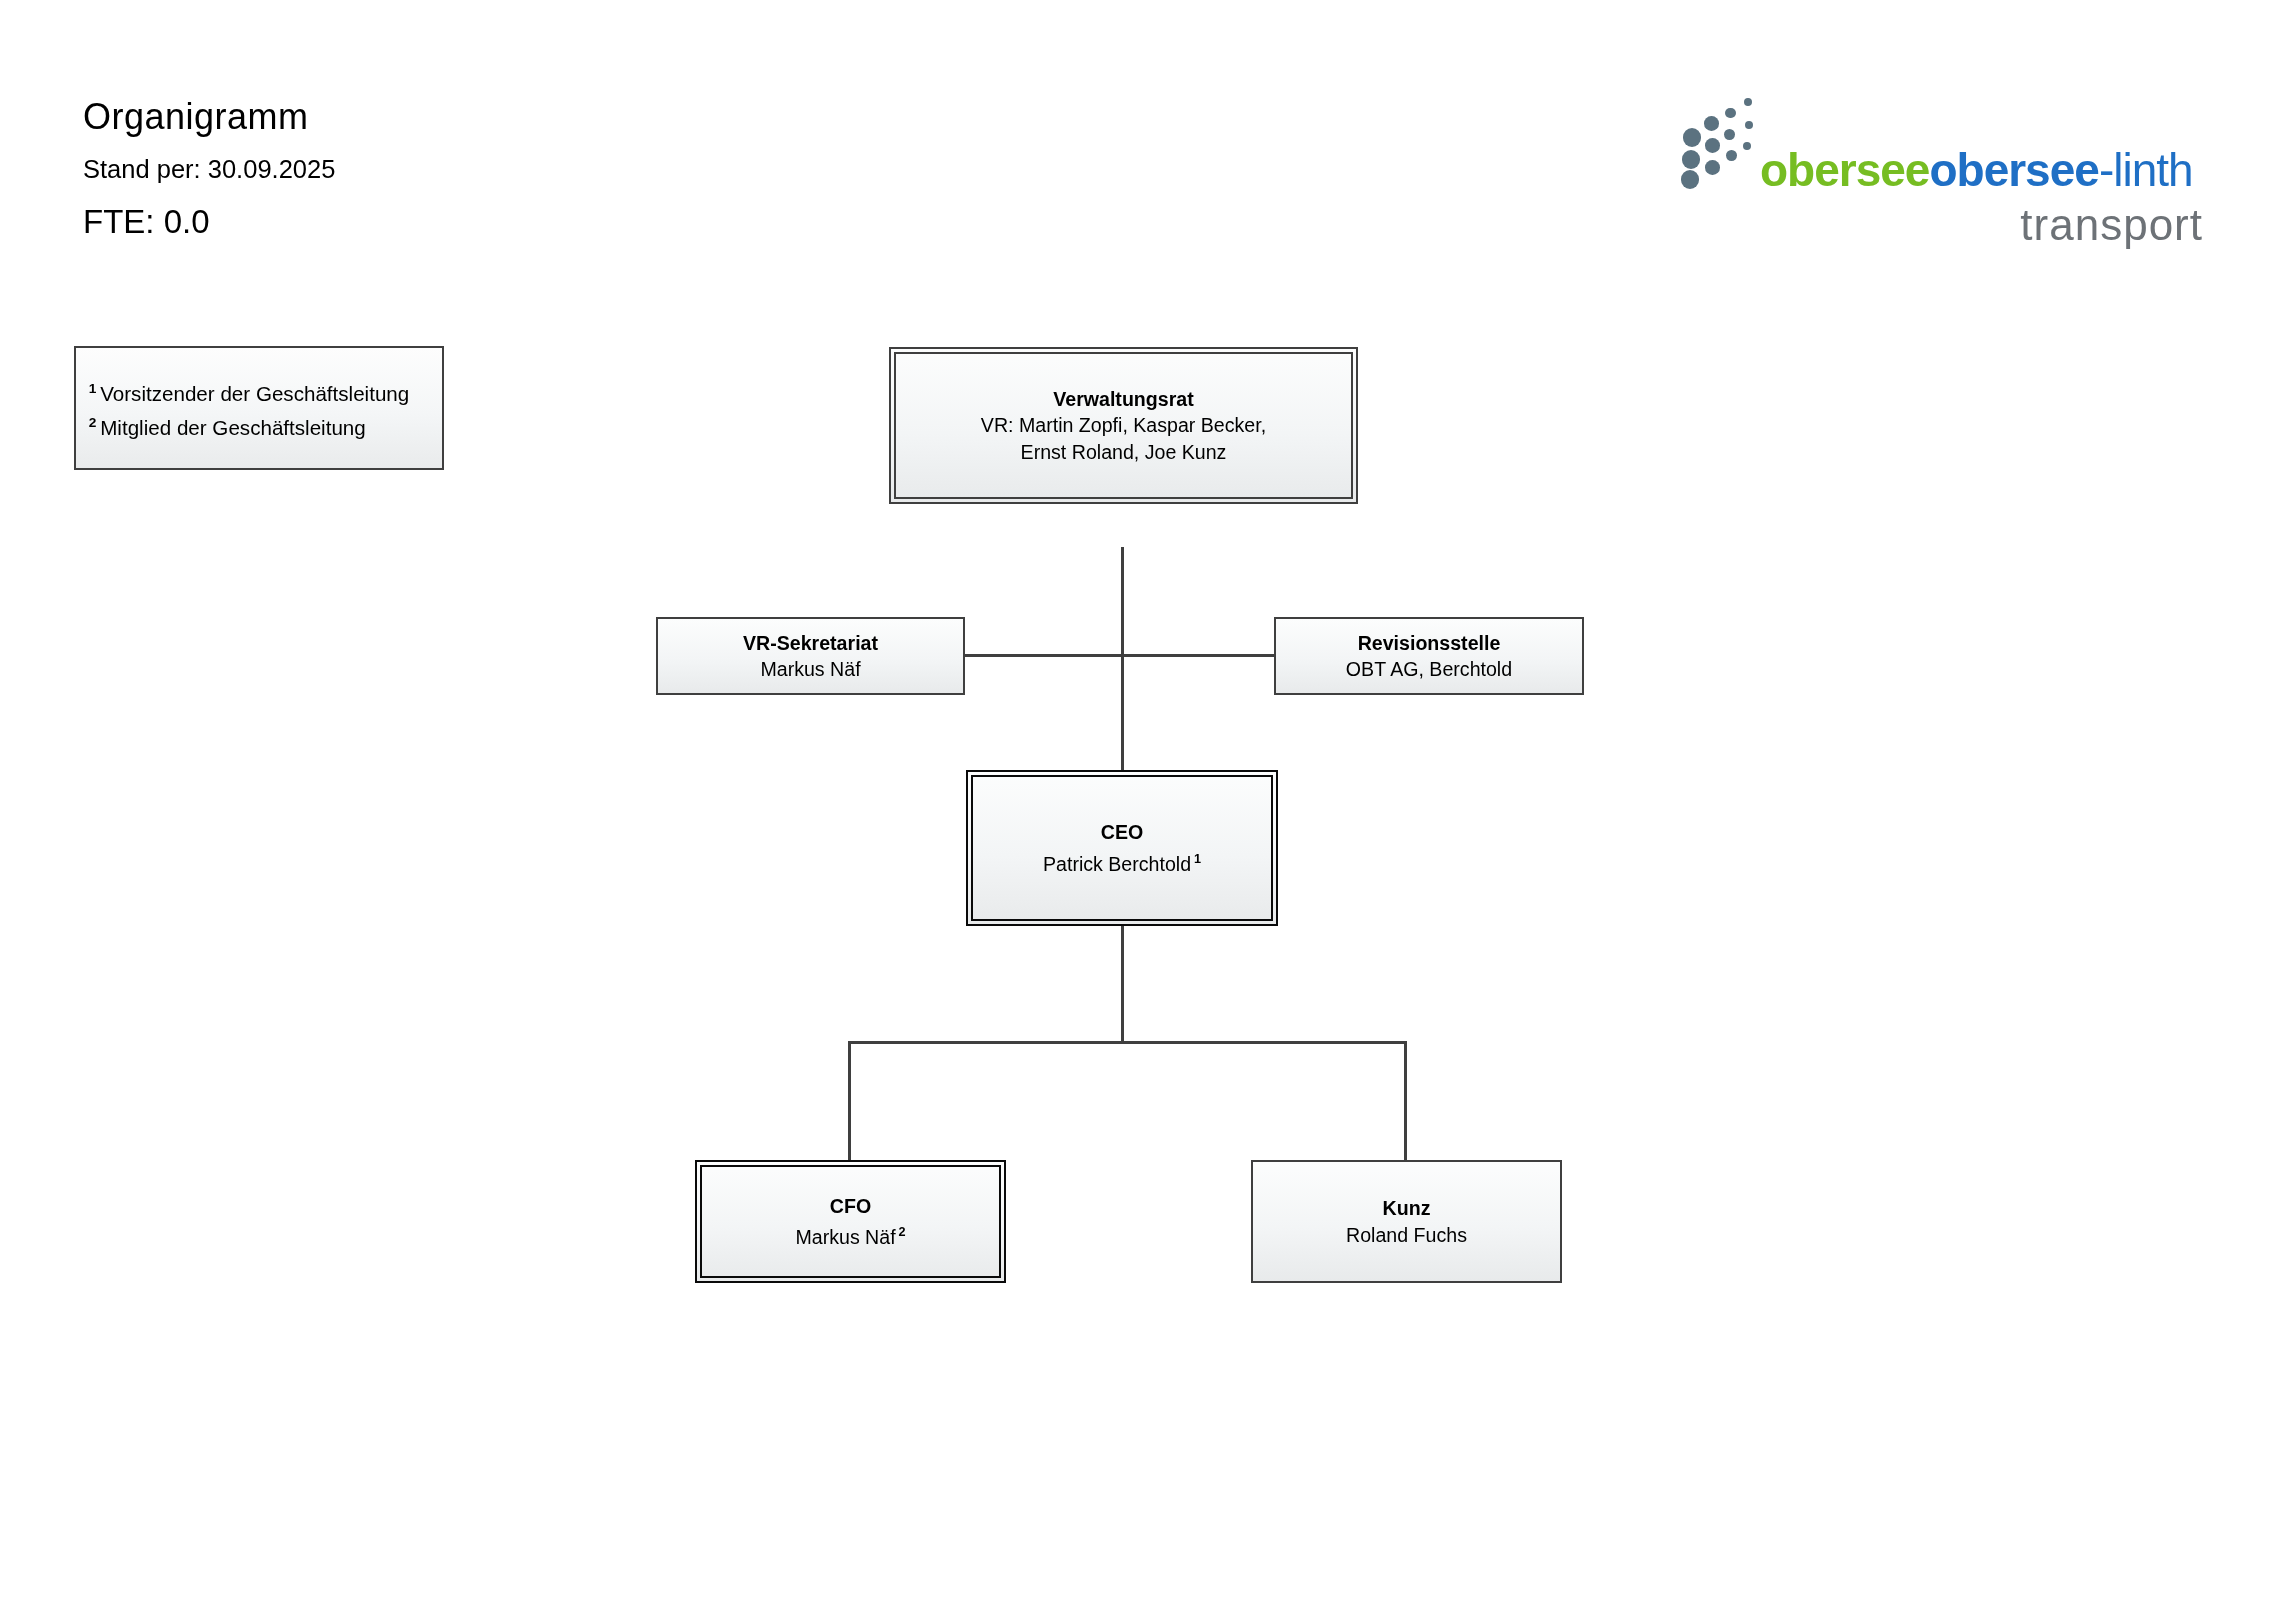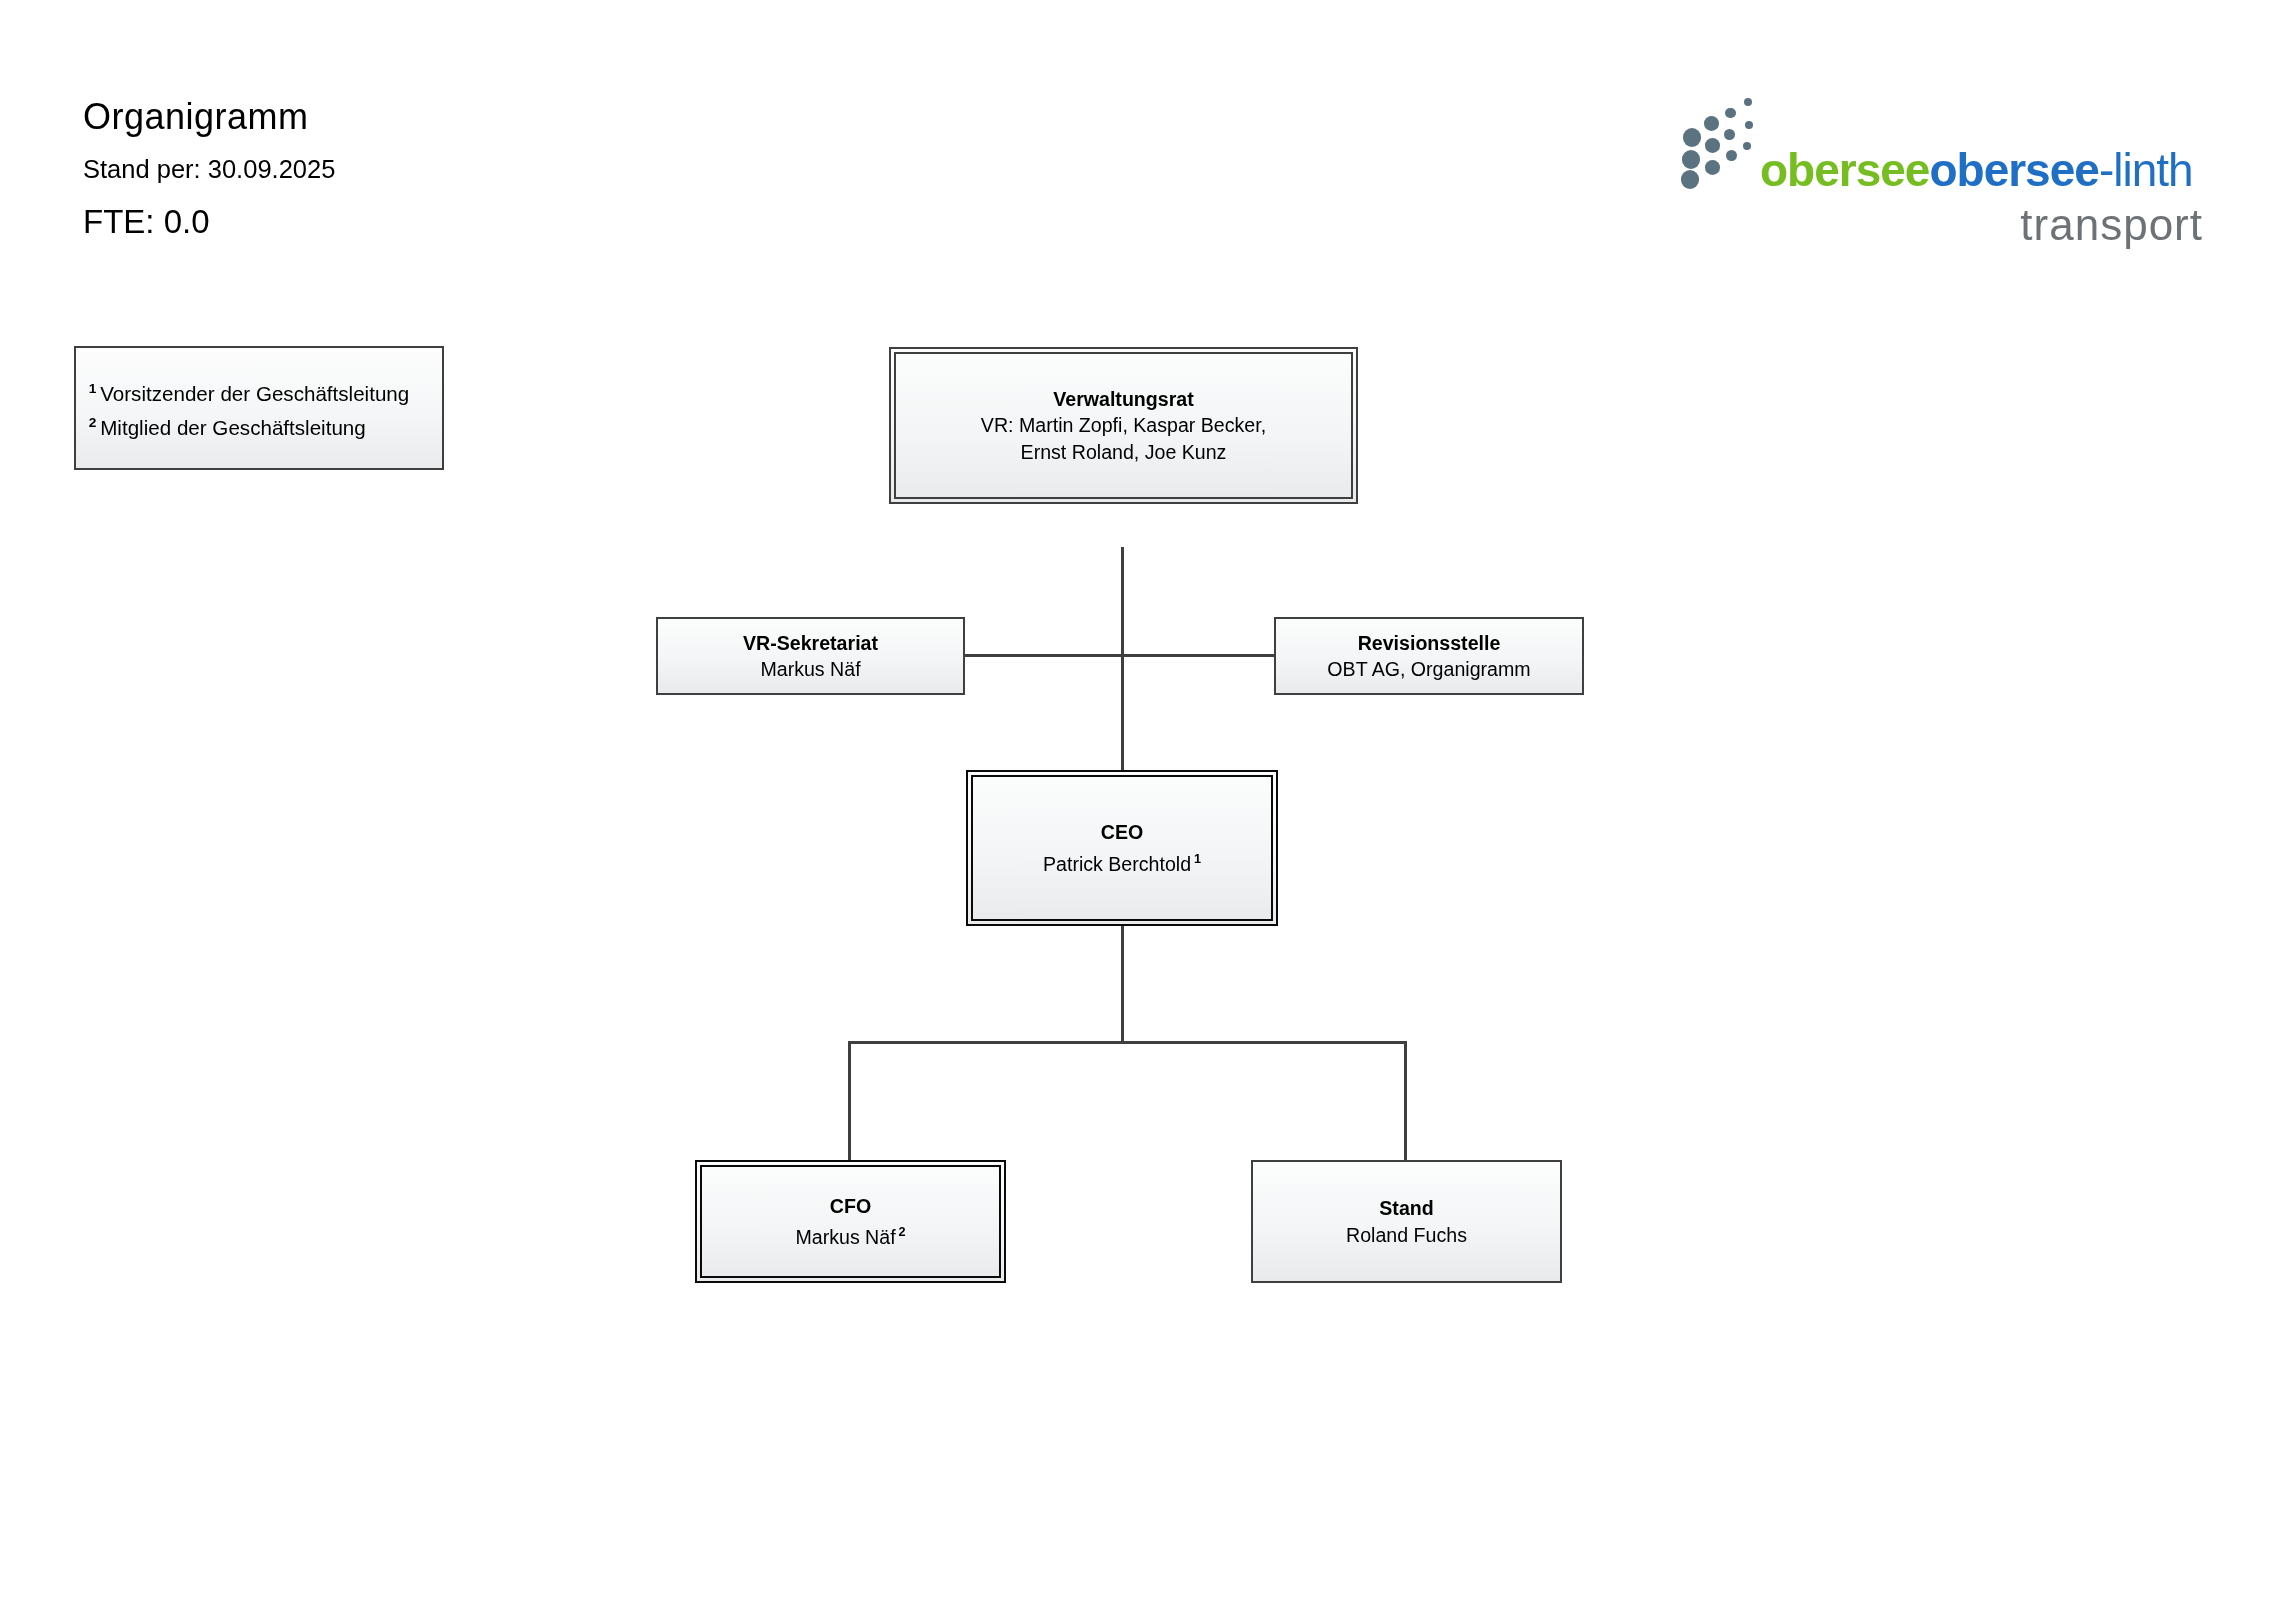--- a/index.html
+++ b/index.html
@@ -107,36 +107,36 @@
     </div>
   </div>
 
   <div class="node node-single" style="left:656px; top:617px; width:309px; height:78px;">
     <div class="node-title">VR-Sekretariat</div>
     <div class="node-line">Markus Näf</div>
   </div>
 
   <div class="node node-single" style="left:1274px; top:617px; width:310px; height:78px;">
     <div class="node-title">Revisionsstelle</div>
-    <div class="node-line">OBT AG, Organigramm</div>
+    <div class="node-line">OBT AG, Berchtold</div>
   </div>
 
   <div class="node node-double-black" style="left:966px; top:770px; width:312px; height:156px;">
     <div class="node-inner">
       <div class="node-title">CEO</div>
       <div class="node-line"><span>Patrick Berchtold</span><sup>1</sup></div>
     </div>
   </div>
 
   <div class="node node-double-black" style="left:695px; top:1160px; width:311px; height:123px;">
     <div class="node-inner">
       <div class="node-title">CFO</div>
       <div class="node-line"><span>Markus Näf</span><sup>2</sup></div>
     </div>
   </div>
 
   <div class="node node-single" style="left:1251px; top:1160px; width:311px; height:123px;">
-    <div class="node-title">Stand</div>
+    <div class="node-title">Kunz</div>
     <div class="node-line">Roland Fuchs</div>
   </div>
 
 </div>
 
 
 </body></html>

